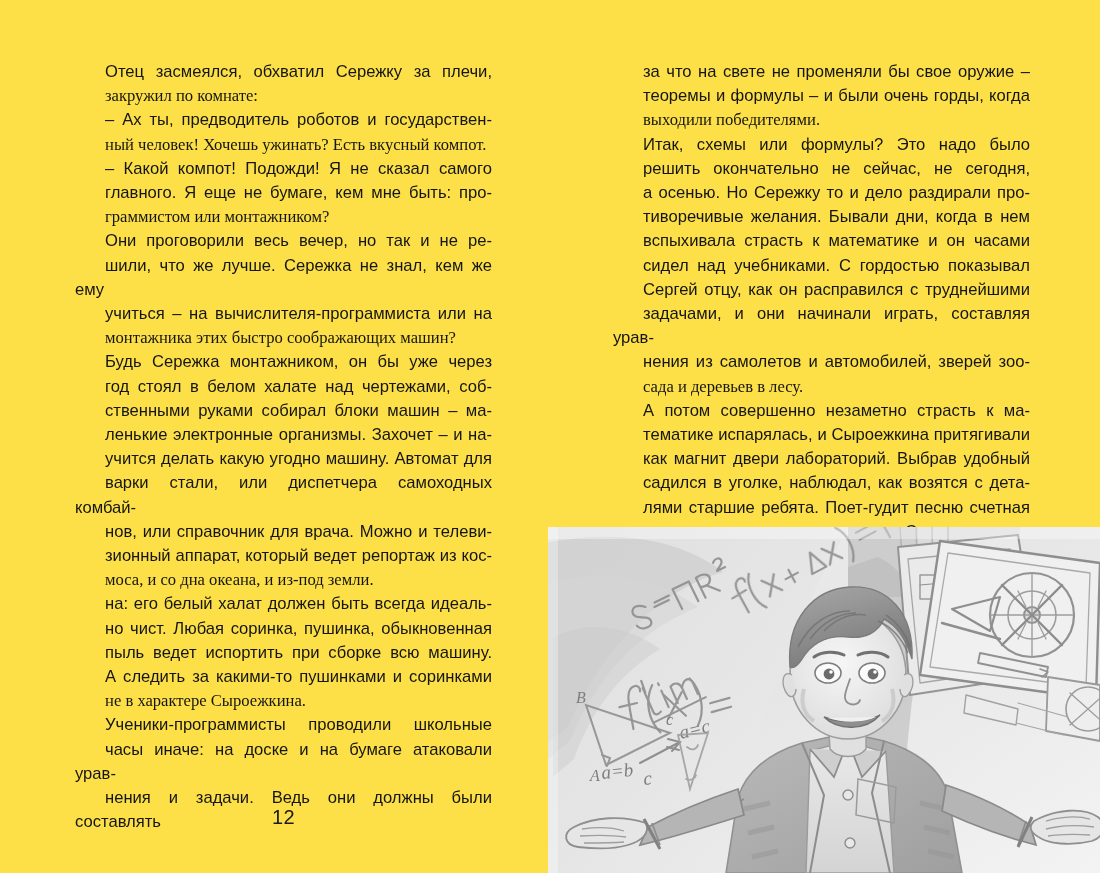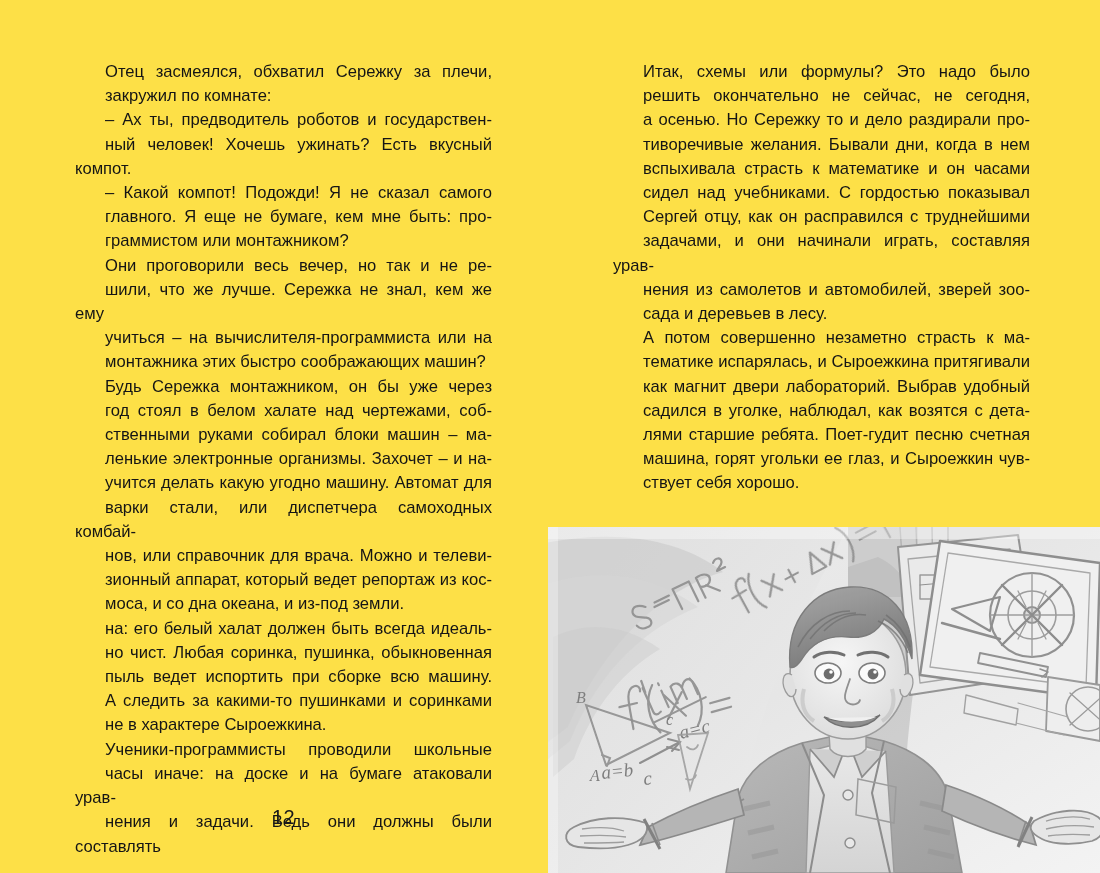--- a/index.html
+++ b/index.html
@@ -41,20 +41,21 @@
 
   
   .ln {
     display: block;
     text-align: justify;
     text-align-last: justify;
     white-space: pre-wrap;
   }
   .ln.end {
     text-align-last: left;
+    font-family: Liberation Serif, serif;
   }
   .ln.indent {
     text-indent: 30px;
   }
 
   
   .folio {
     position: absolute;
     left: 75px;
     top: 806px;
@@ -125,20 +126,25 @@
         <span class="ln end">не в характере Сыроежкина.</span>
       </p>
       <p class="para">
         <span class="ln indent">Ученики-программисты проводили школьные</span>
         <span class="ln">часы иначе: на доске и на бумаге атаковали урав-</span>
         <span class="ln">нения и задачи. Ведь они должны были составлять</span>
       </p>
     </div>
 
   <div class="column column-right" id="col-right">
+      <p class="para">
+        <span class="ln indent">за что на свете не променяли бы свое оружие –</span>
+        <span class="ln">теоремы и формулы – и были очень горды, когда</span>
+        <span class="ln end">выходили победителями.</span>
+      </p>
       <p class="para">
         <span class="ln indent">Итак, схемы или формулы? Это надо было</span>
         <span class="ln">решить окончательно не сейчас, не сегодня,</span>
         <span class="ln">а осенью. Но Сережку то и дело раздирали про-</span>
         <span class="ln">тиворечивые желания. Бывали дни, когда в нем</span>
         <span class="ln">вспыхивала страсть к математике и он часами</span>
         <span class="ln">сидел над учебниками. С гордостью показывал</span>
         <span class="ln">Сергей отцу, как он расправился с труднейшими</span>
         <span class="ln">задачами, и они начинали играть, составляя урав-</span>
         <span class="ln">нения из самолетов и автомобилей, зверей зоо-</span>

